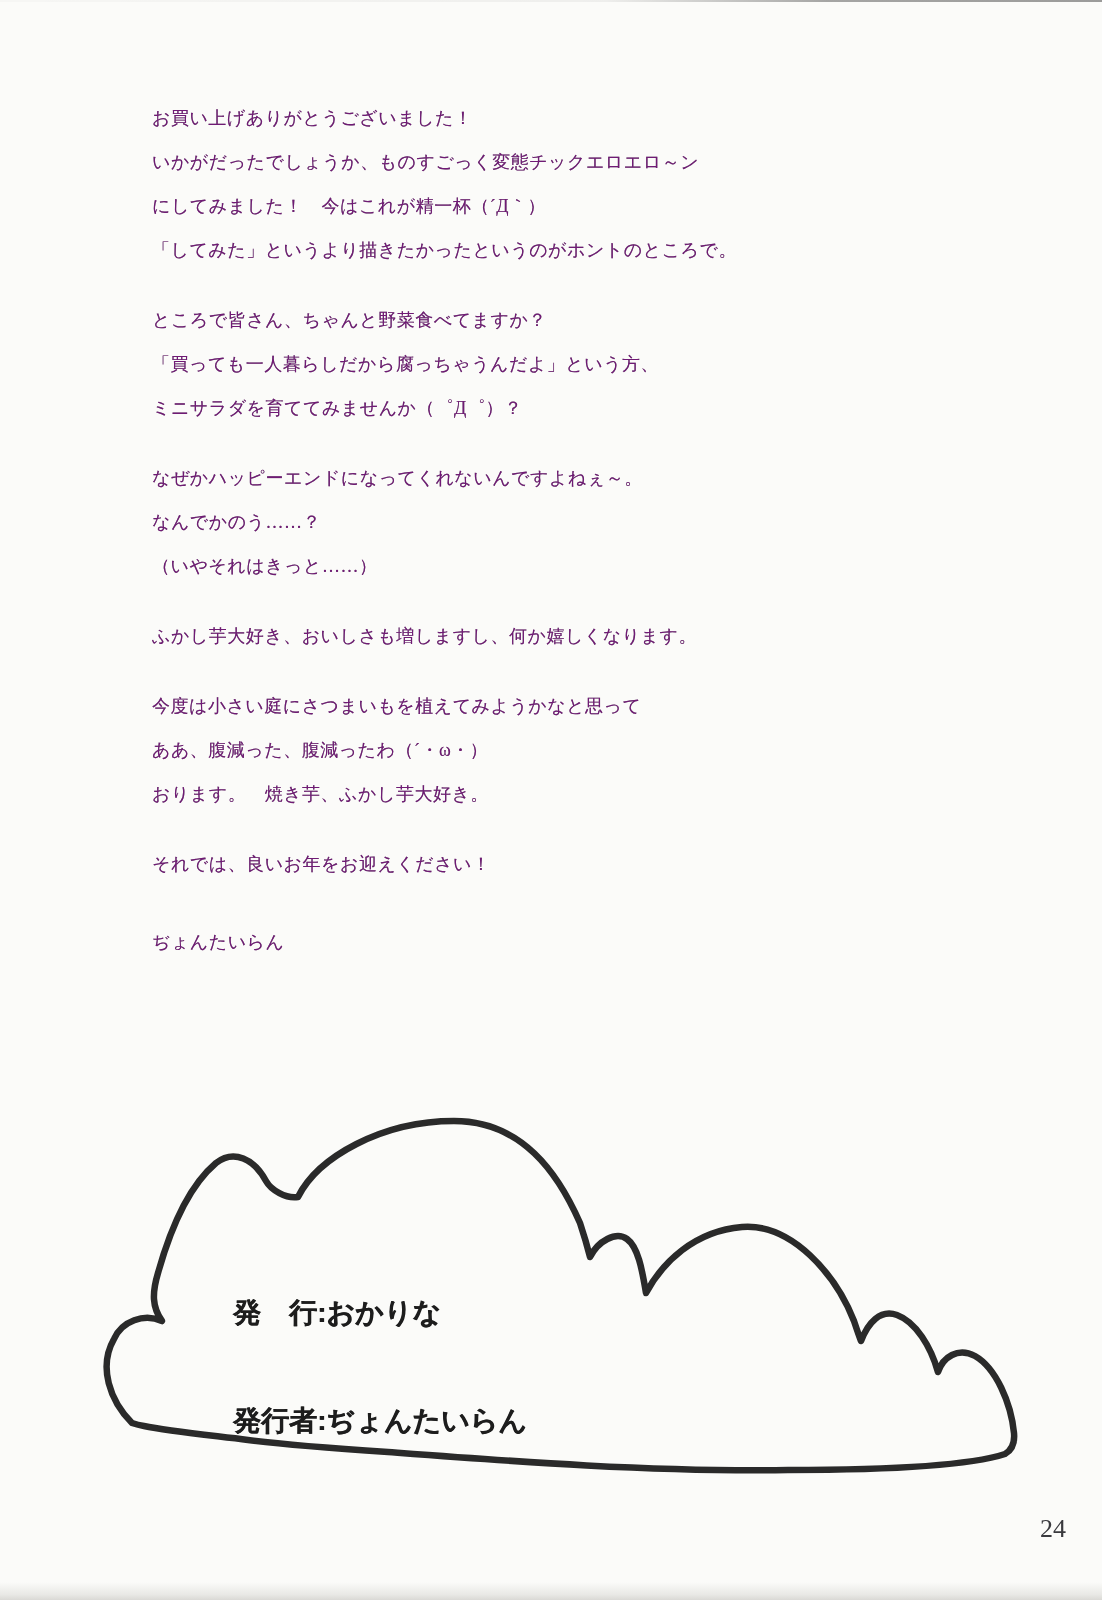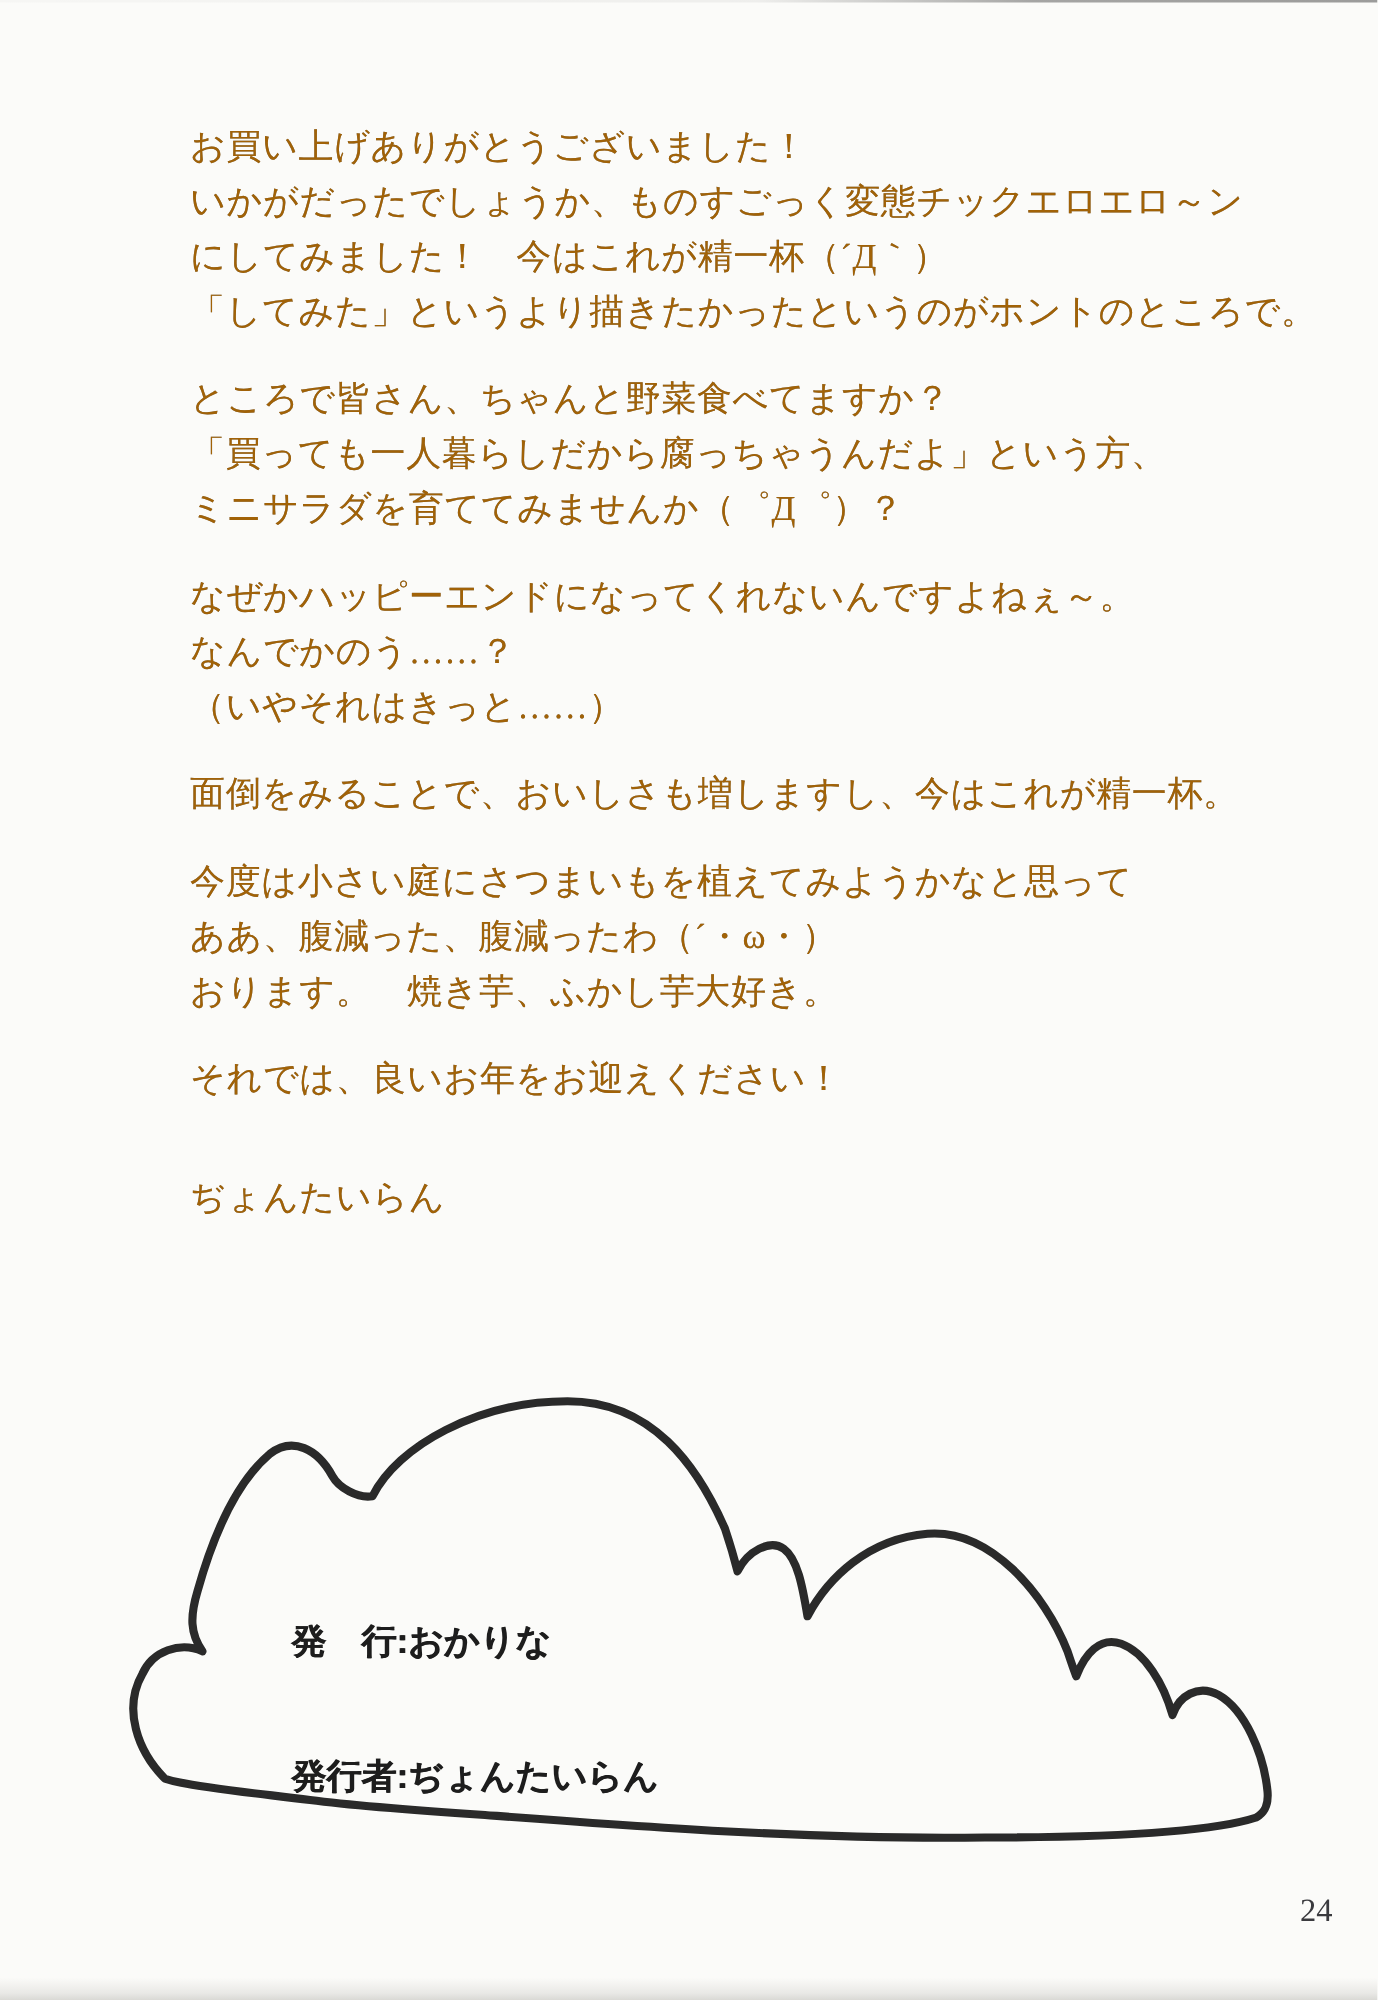--- a/index.html
+++ b/index.html
@@ -13,27 +13,27 @@
     position:absolute;top:0;left:0;right:0;height:2px;
     background:linear-gradient(to right, rgba(0,0,0,0.02) 0%, rgba(0,0,0,0.05) 55%, rgba(60,60,60,0.45) 75%, rgba(60,60,60,0.5) 100%);
   }
   .scan-bottom-edge{
     position:absolute;left:0;right:0;bottom:0;height:18px;
     background:linear-gradient(to bottom, rgba(120,118,110,0) 0%, rgba(150,148,140,0.18) 70%, rgba(140,138,130,0.30) 100%);
   }
   
   .afterword{
     position:absolute;left:152px;top:96px;width:920px;
-    font-size:28px;line-height:44px;color:#a16207;
+    font-size:18px;line-height:44px;color:#701a75;
     letter-spacing:0.5px;
     text-shadow:0 0 0.5px rgba(40,40,45,0.55);
   }
   .para{margin:0 0 26px 0;}
   .para div{white-space:pre;}
-  .signature{margin-top:53px;font-family:Liberation Mono, monospace;}
+  .signature{margin-top:34px;}
   
   .cloud-wrap{position:absolute;left:90px;top:1095px;width:960px;height:410px;}
   .cloud-wrap svg{position:absolute;left:0;top:0;}
   .colophon{
     position:absolute;left:143px;top:128px;
     font-family:"Liberation Sans","DejaVu Sans",sans-serif;
     font-weight:bold;
     font-size:28px;line-height:36px;color:#1d1d1d;
     letter-spacing:0px;white-space:pre;
     text-shadow:0.6px 0 0 #1d1d1d;
@@ -60,21 +60,21 @@
     <div>ところで皆さん、ちゃんと野菜食べてますか？</div>
     <div>「買っても一人暮らしだから腐っちゃうんだよ」という方、</div>
     <div>ミニサラダを育ててみませんか（゜Д゜）？</div>
   </div>
   <div class="para">
     <div>なぜかハッピーエンドになってくれないんですよねぇ～。</div>
     <div>なんでかのう……？</div>
     <div>（いやそれはきっと……）</div>
   </div>
   <div class="para">
-    <div>面倒をみることで、おいしさも増しますし、今はこれが精一杯。</div>
+    <div>ふかし芋大好き、おいしさも増しますし、何か嬉しくなります。</div>
   </div>
   <div class="para">
     <div>今度は小さい庭にさつまいもを植えてみようかなと思って</div>
     <div>ああ、腹減った、腹減ったわ（´・ω・）</div>
     <div>おります。　焼き芋、ふかし芋大好き。</div>
   </div>
   <div class="para">
     <div>それでは、良いお年をお迎えください！</div>
   </div>
   <div class="para signature">

